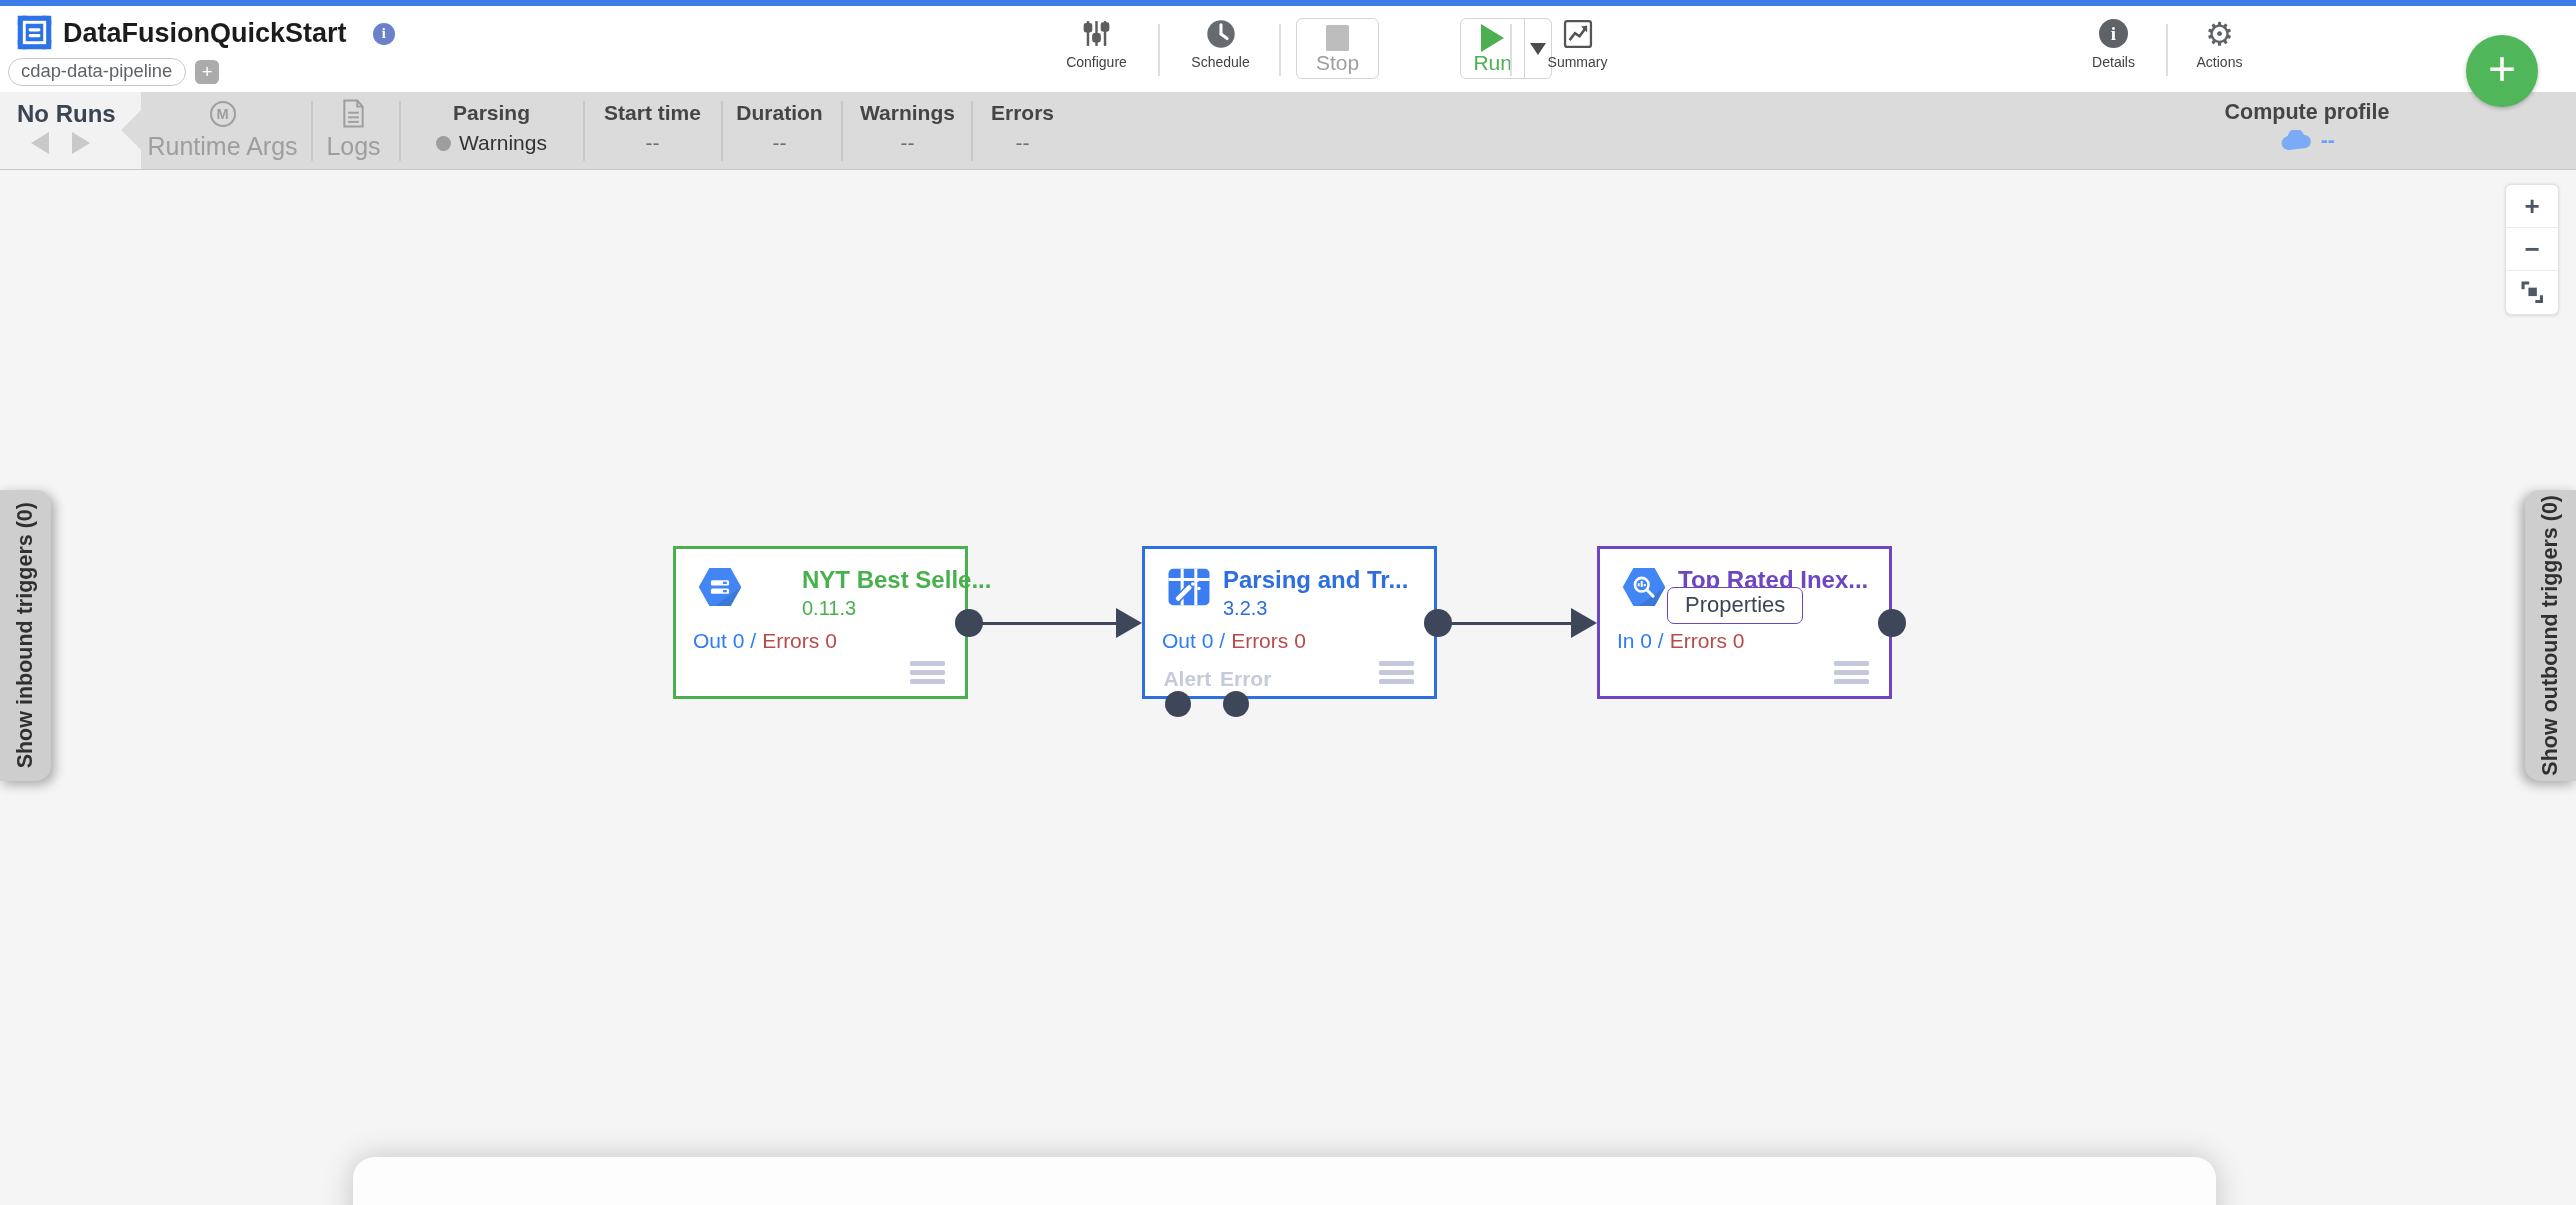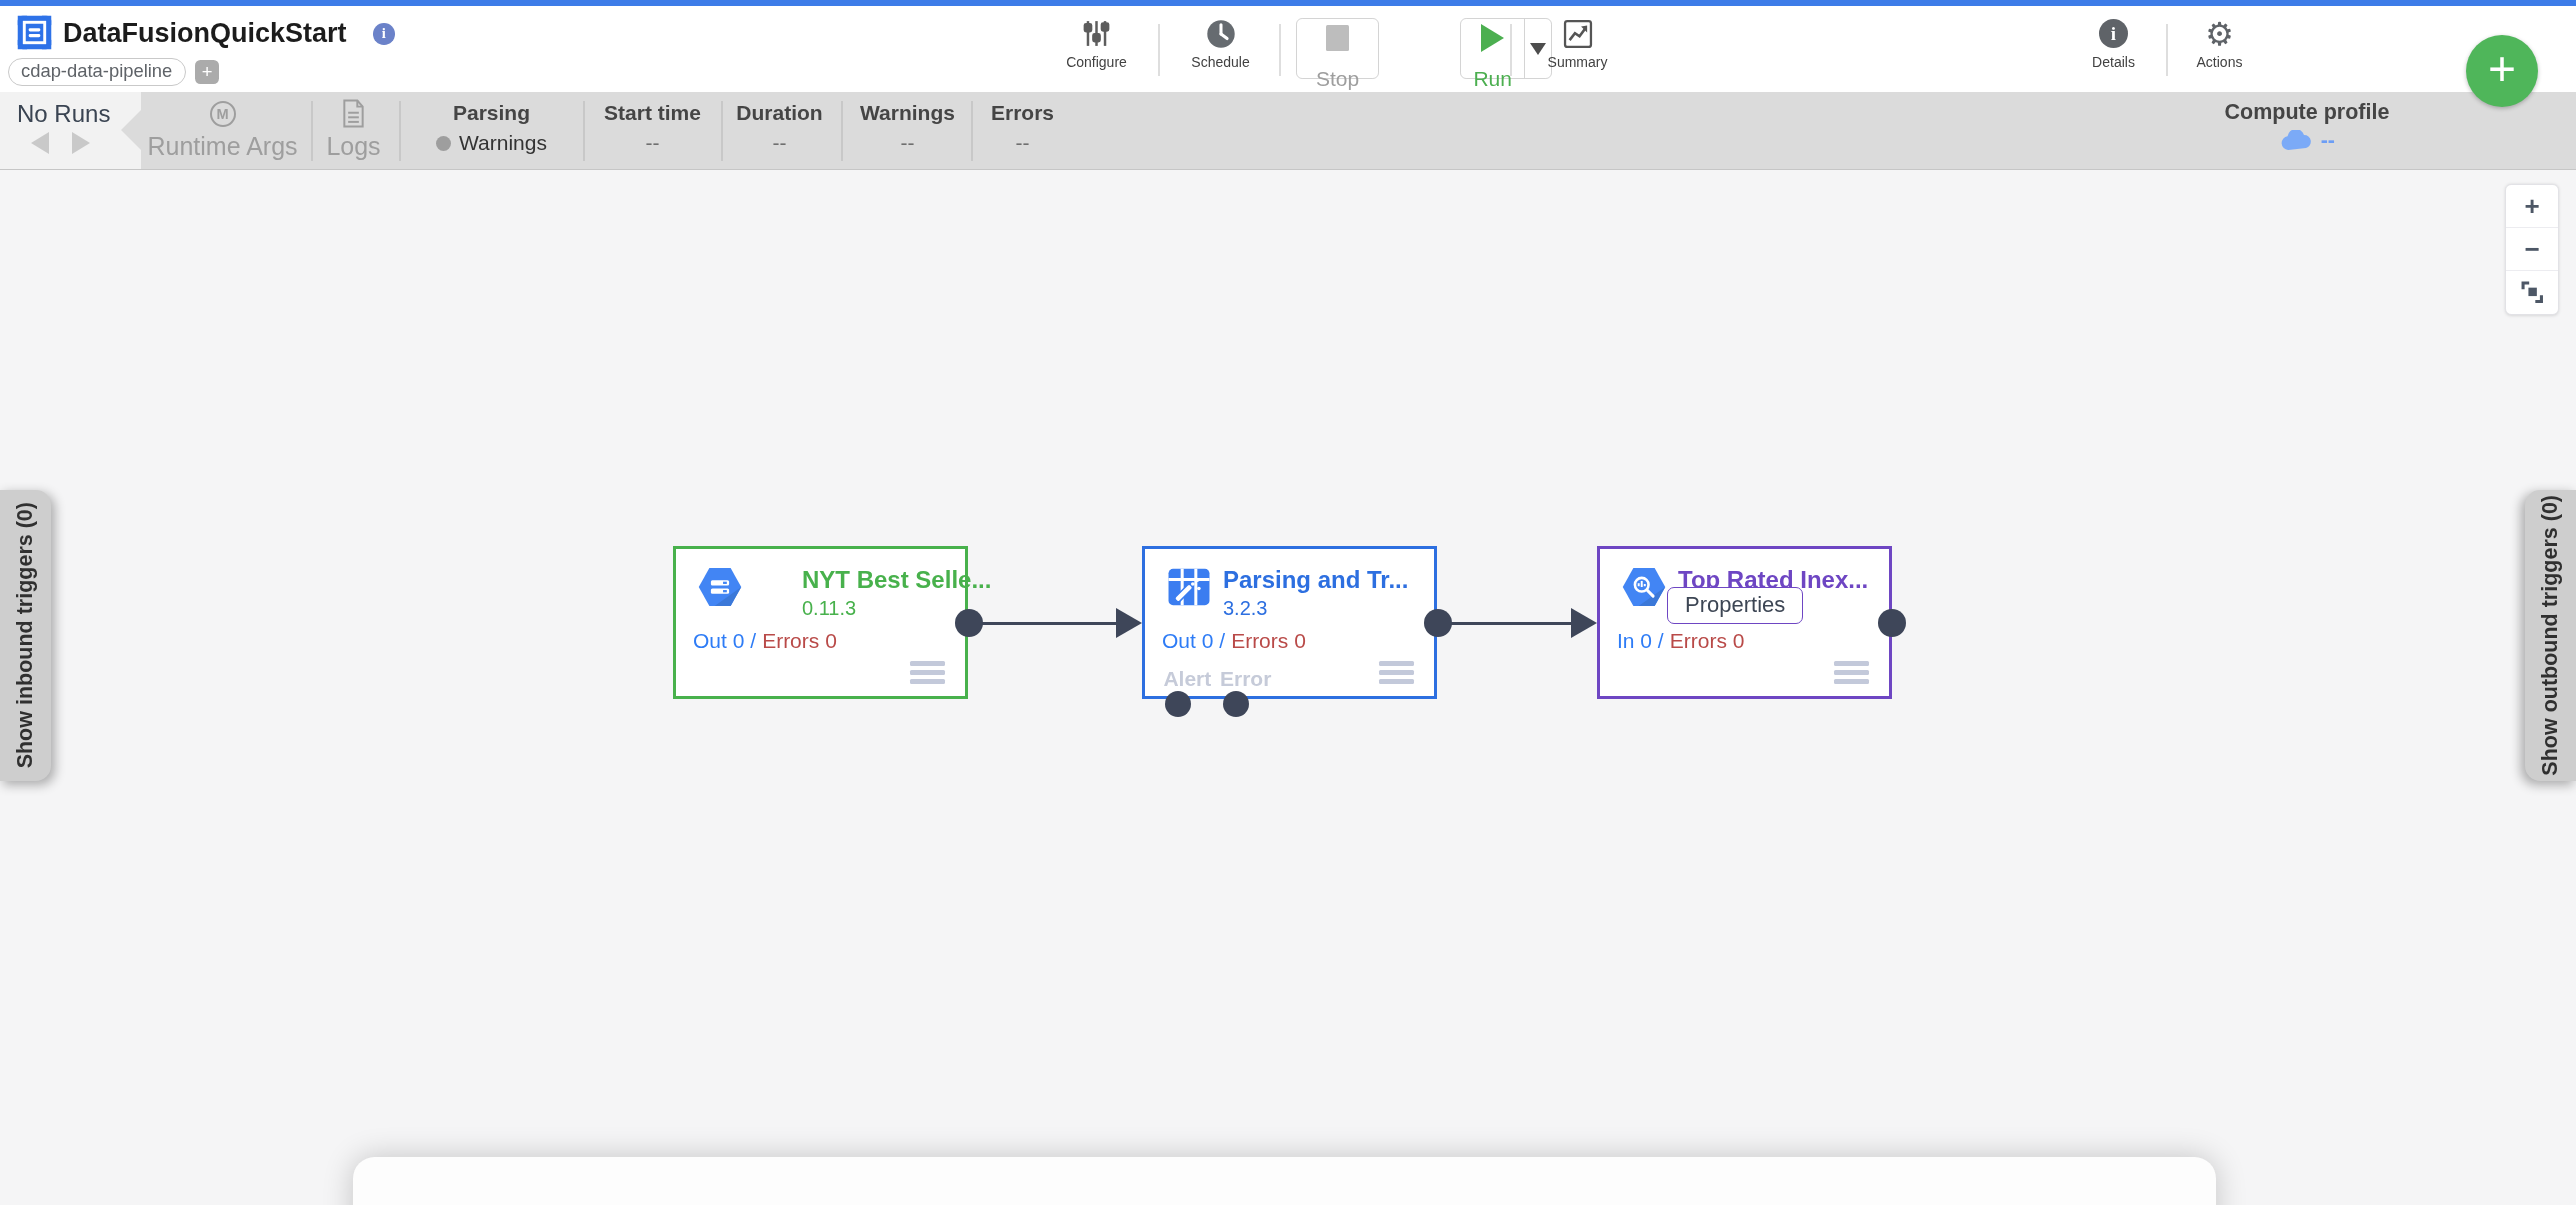--- a/index.html
+++ b/index.html
@@ -21,38 +21,38 @@
               font-size:18.4px; color:#5f6368; }
   .add-chip { width:24.5px; height:24.5px; border-radius:5.4px; background:#ababab; color:#fff; font-size:18.4px; text-align:center; line-height:23px; }
 
   .tb-item { position:absolute; top:10.7px; width:123px; margin-left:-61px; text-align:center; cursor:pointer; }
   .tb-icon { height:34px; display:flex; align-items:center; justify-content:center; }
   .tb-label { margin-top:3.1px; font-size:14px; color:#424242; }
   .tb-sep { position:absolute; top:18.4px; height:52px; width:1.5px; background:#dedede; }
 
   .tb-box { position:absolute; top:12.3px; height:61px; background:#fff; border:1.5px solid #d4d4d4; border-radius:6.1px; text-align:center; }
   .tb-box .bx-icon { height:32px; display:flex; align-items:center; justify-content:center; padding-top:6.1px; }
-  .tb-box .bx-label { font-size:21px; margin-top:16px; }
+  .tb-box .bx-label { font-size:21px; margin-top:0px; }
   .stop-square { width:23px; height:26px; background:#bdbdbd; border-radius:1.5px; }
   .run-tri { width:0; height:0; border-left:23px solid var(--run,#4caf50); border-top:14px solid transparent; border-bottom:14px solid transparent; }
   .run-box { display:flex; }
   .run-main { width:74px; }
   .run-caret-cell { width:31px; border-left:1.5px solid #d4d4d4; display:flex; align-items:center; justify-content:center; }
   .caret-down { width:0; height:0; border-top:12.3px solid #4d4d4d; border-left:8.4px solid transparent; border-right:8.4px solid transparent; }
 
   .fab { position:absolute; left:2466px; top:35px; width:72px; height:72px; border-radius:50%; background:var(--fab,#4fb65a);
          color:#fff; font-size:48px; font-weight:300; text-align:center; line-height:67px; z-index:50; box-shadow:0 1.5px 4.6px rgba(0,0,0,.25); }
 
   
   .statusbar { position:absolute; left:0; top:92px; width:100%; height:78px; background:var(--bar_bg,#dbdbdb);
                border-bottom:1.5px solid #c6c6c6; z-index:5; }
   .noruns-block { position:absolute; left:0; top:0; width:141px; height:77px; background:#f2f2f2; }
   .noruns-notch { position:absolute; left:121px; top:18.4px; width:0; height:0;
                   border-right:20px solid var(--bar_bg,#dbdbdb); border-top:20px solid transparent; border-bottom:20px solid transparent; }
-  .noruns-label { position:absolute; left:17px; top:7.7px; font-size:24px; font-weight:normal; color:#3a4452; white-space:nowrap; }
+  .noruns-label { position:absolute; left:17px; top:7.7px; font-size:24px; font-weight:bold; color:#3a4452; white-space:nowrap; }
   .run-prev { position:absolute; left:31px; top:40px; width:0; height:0; border-right:18.4px solid #c9c9c9; border-top:11.5px solid transparent; border-bottom:11.5px solid transparent; }
   .run-next { position:absolute; left:72px; top:40px; width:0; height:0; border-left:18.4px solid #c9c9c9; border-top:11.5px solid transparent; border-bottom:11.5px solid transparent; }
 
   .bar-item { position:absolute; width:169px; margin-left:-84px; text-align:center; }
   .bar-icon { height:31px; display:flex; align-items:center; justify-content:center; margin-top:6.1px; }
   .bar-item .bar-label { margin-top:3.1px; font-size:25px; color:#9e9e9e; white-space:nowrap; }
   .m-circle { width:26px; height:26px; border:2.3px solid #9e9e9e; border-radius:50%; color:#9e9e9e; font-size:14.6px; line-height:22px; text-align:center; font-weight:bold; }
   .bar-sep { position:absolute; top:9.2px; height:60px; width:1.5px; background:#c8c8c8; }
 
   .bar-col { position:absolute; width:169px; margin-left:-84px; text-align:center; }

